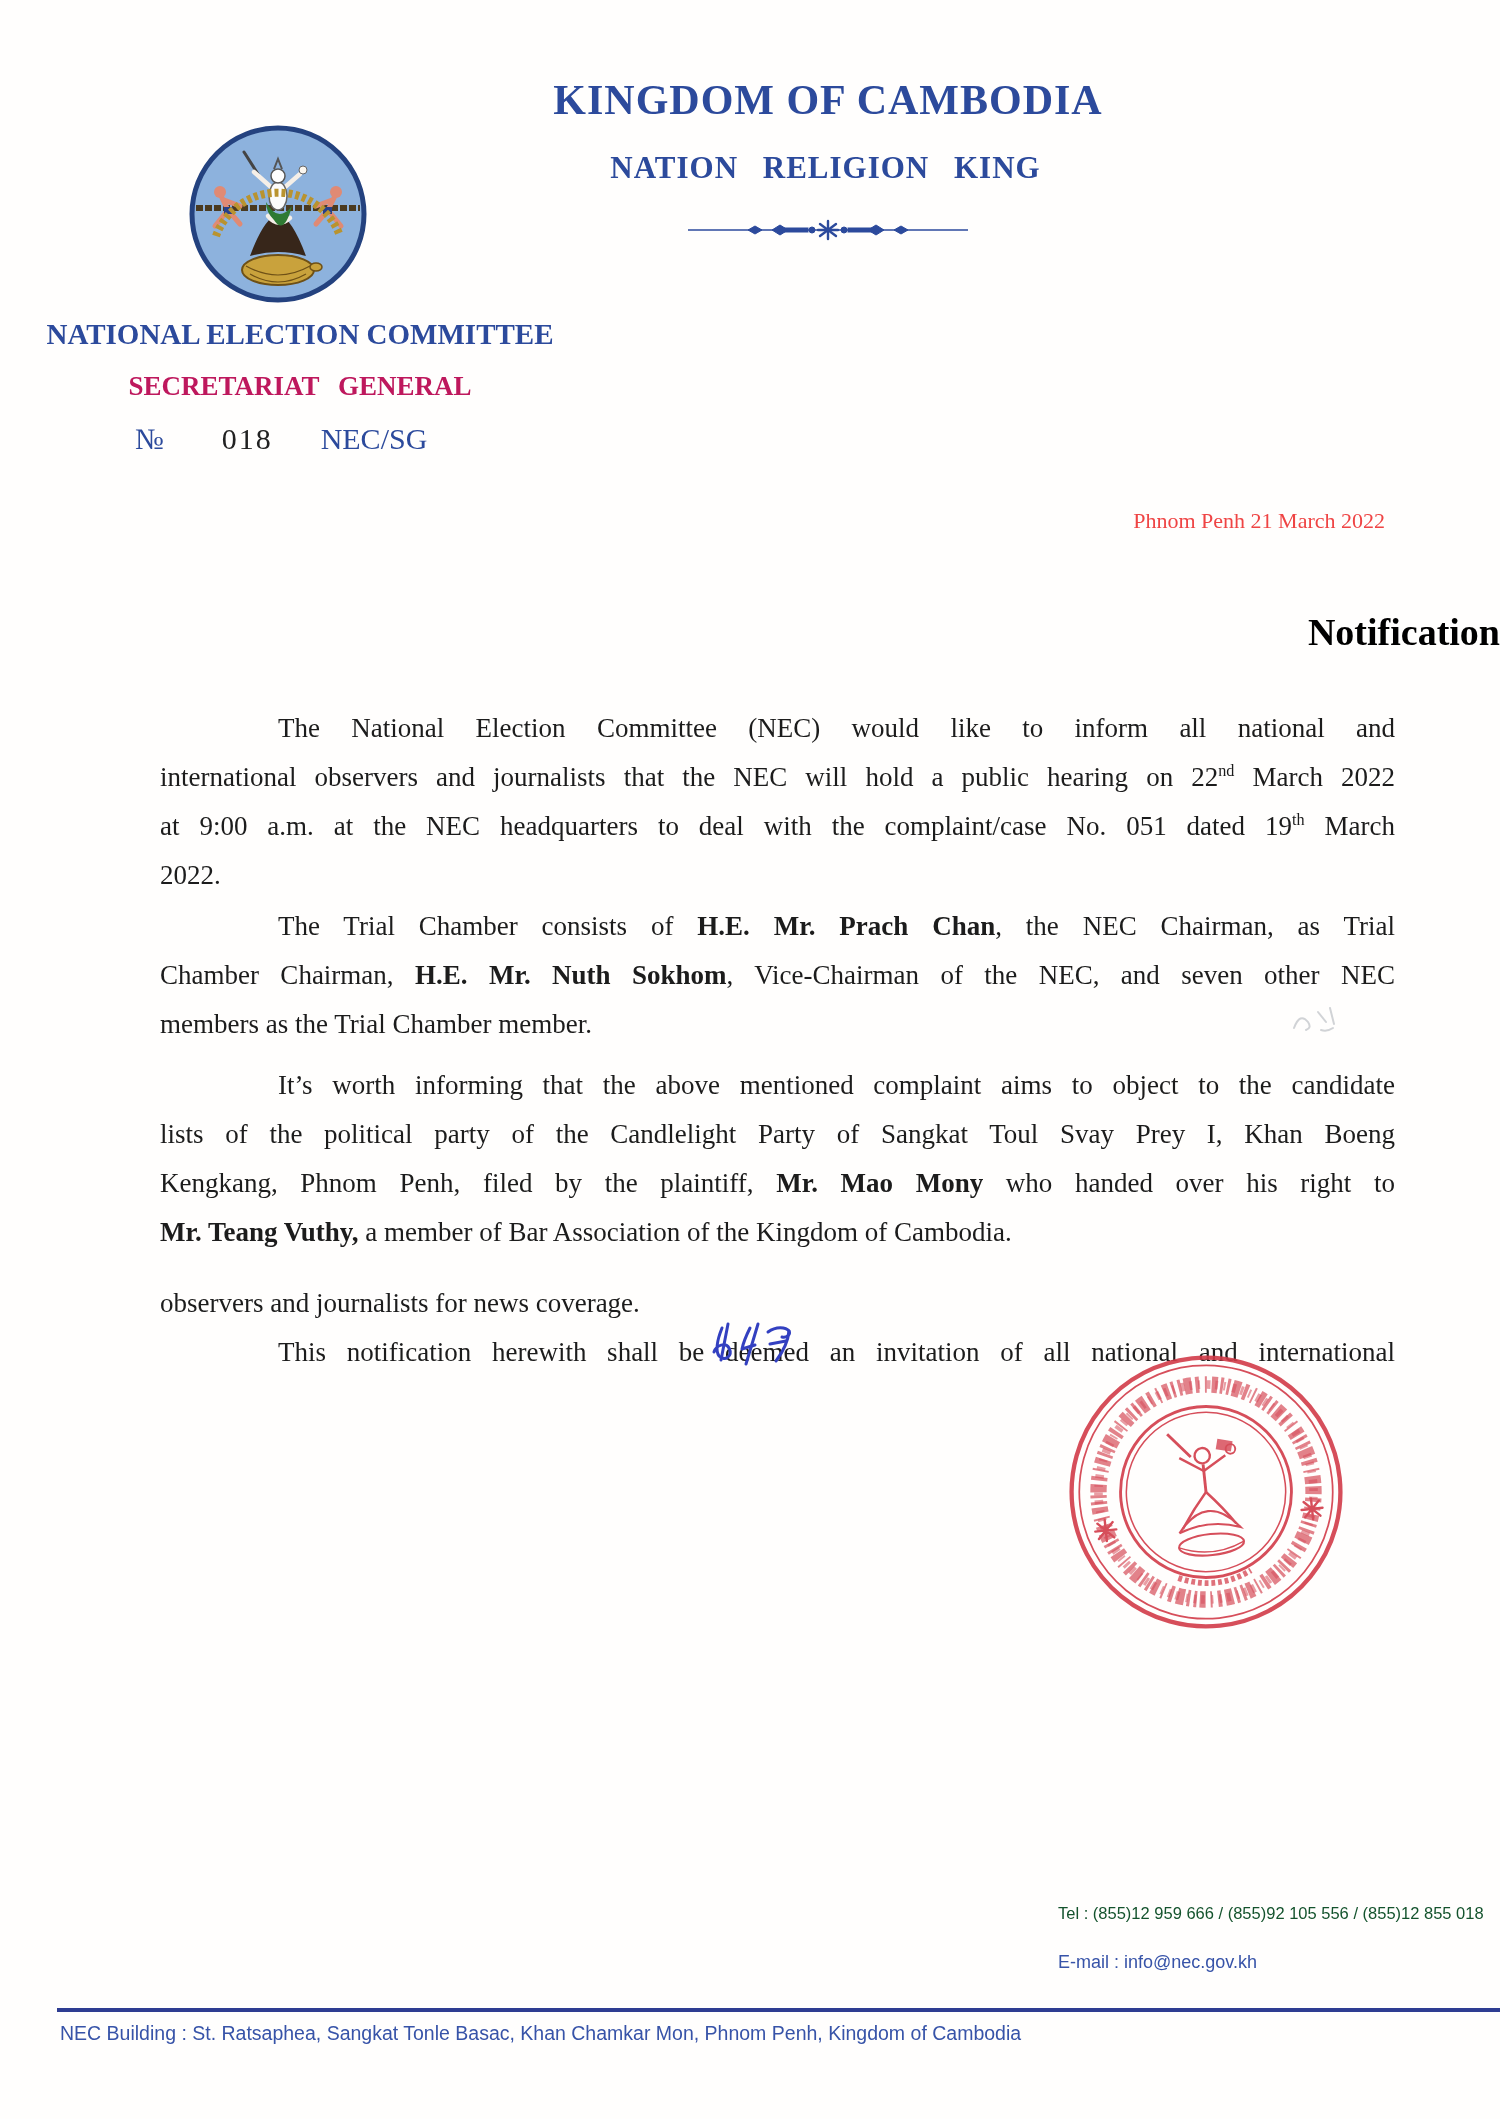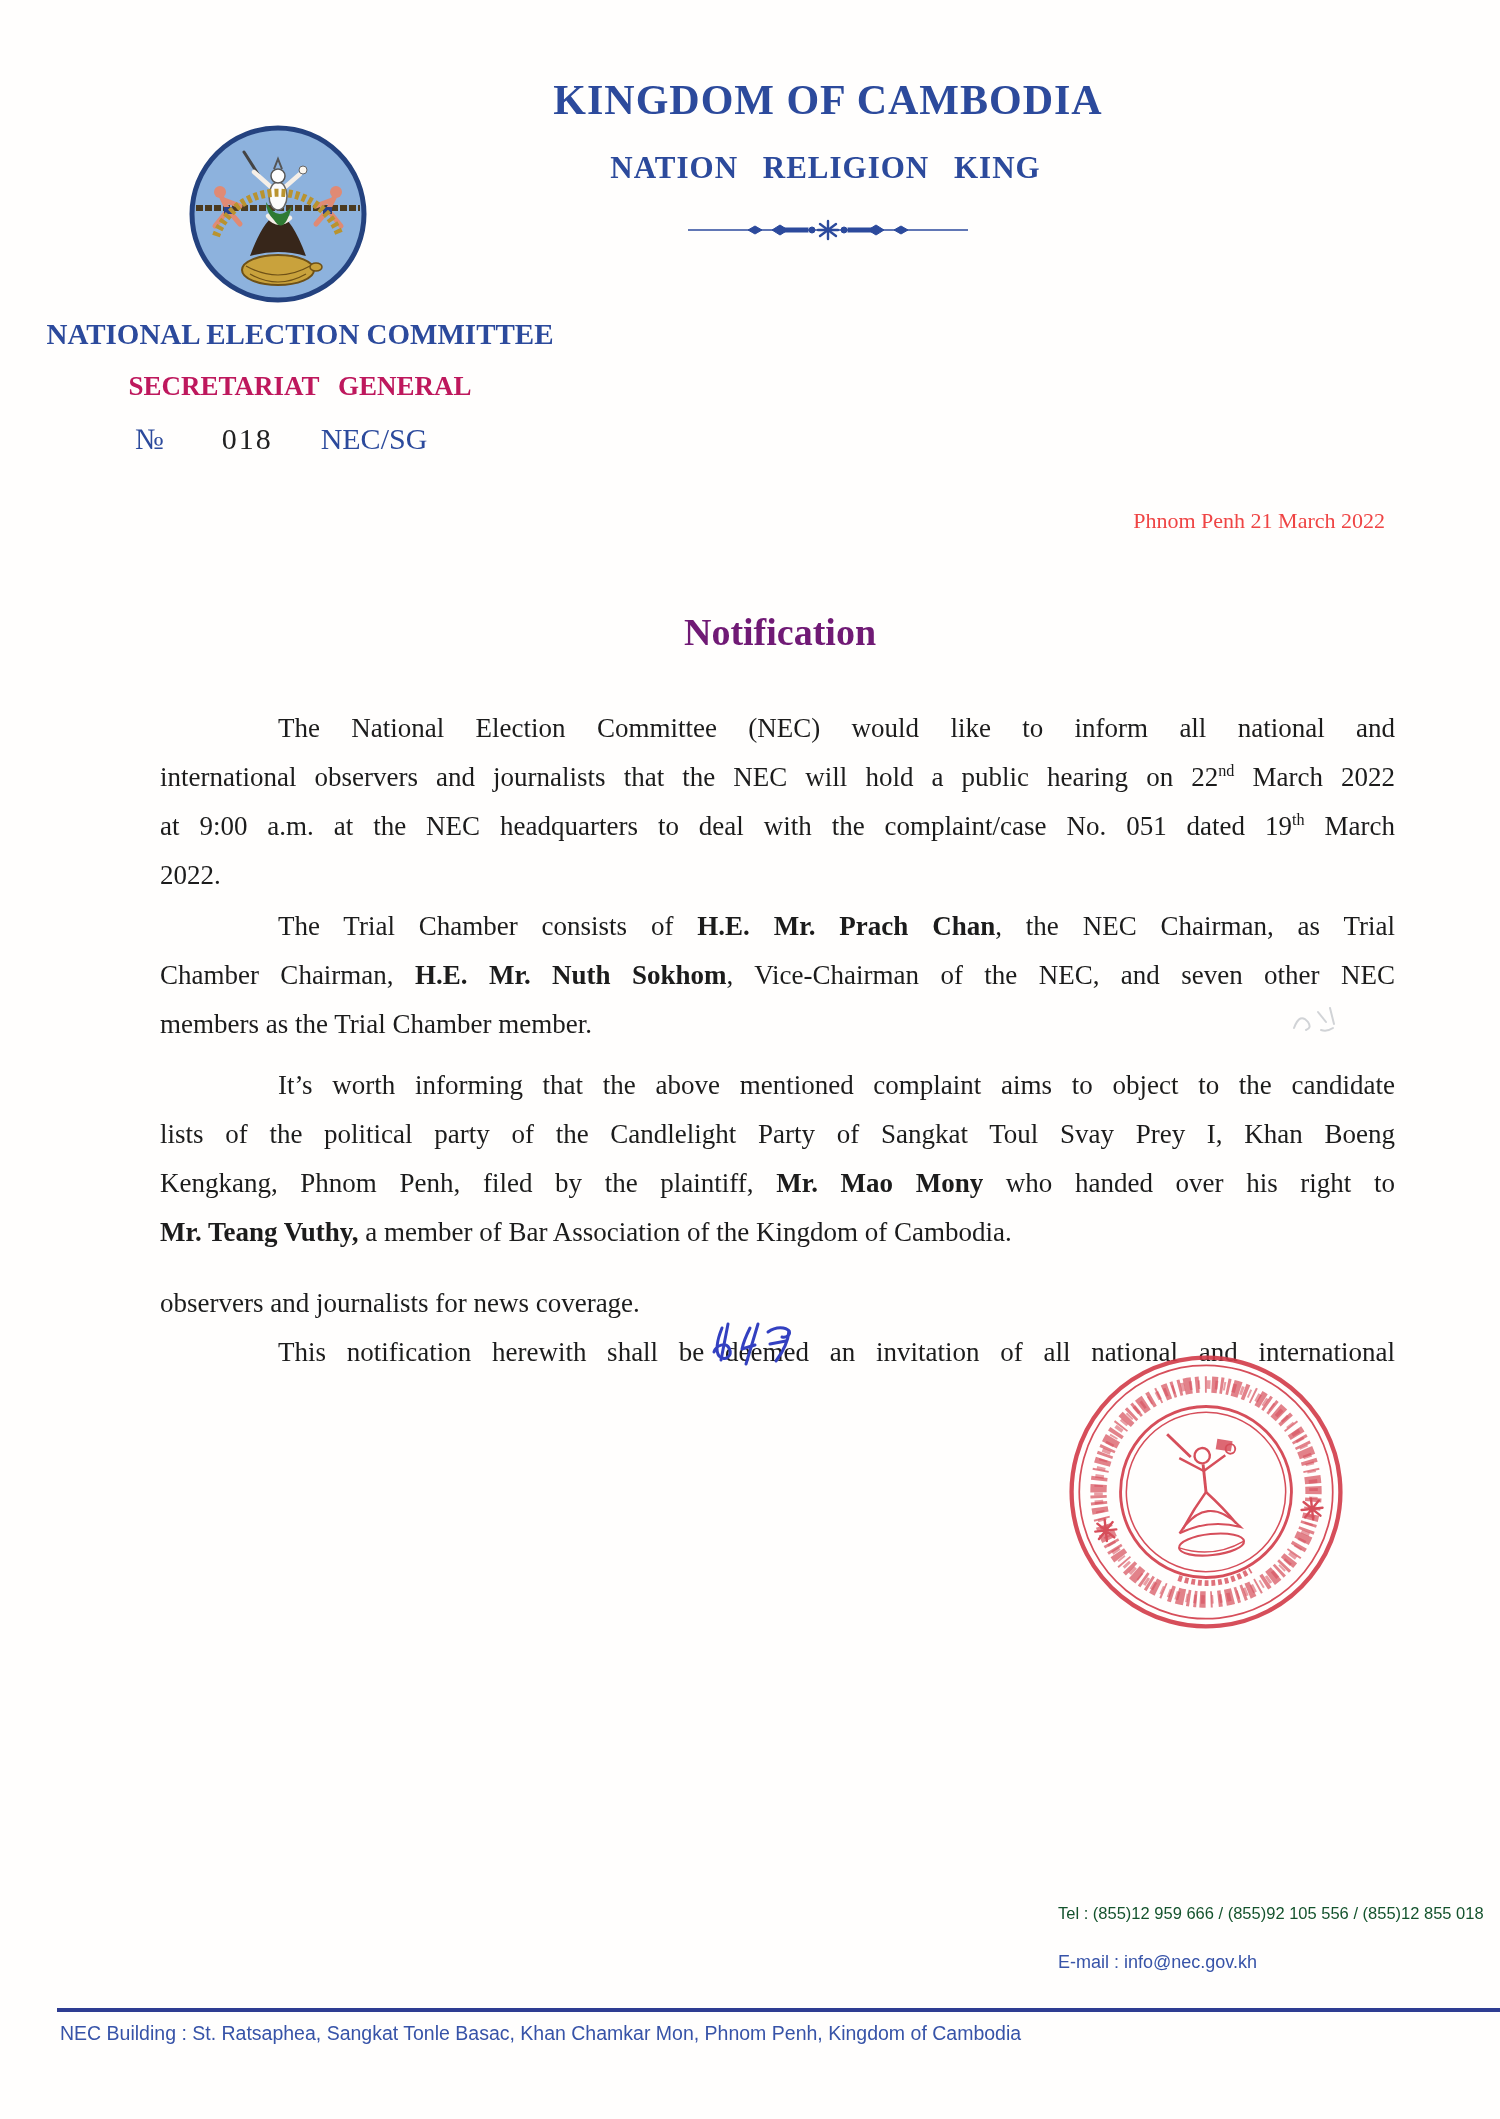--- a/index.html
+++ b/index.html
@@ -32,22 +32,22 @@
     display:flex;align-items:baseline;
   }
   .doc-no .no-value{color:#222;margin-left:58px;letter-spacing:2px;}
   .doc-no .no-suffix{margin-left:48px;}
   
   .dateline{
     position:absolute;top:508px;right:115px;
     font-size:22px;color:#ef4444;
   }
   .doc-title{
-    position:absolute;left:60px;right:0;top:610px;text-align:center;
-    font-size:38px;font-weight:bold;color:#701a75;
+    position:absolute;left:60px;right:0;top:610px;text-align:right;
+    font-size:38px;font-weight:bold;color:#000000;
   }
   
   .body-block{
     position:absolute;left:160px;top:704px;width:1235px;
     font-size:27px;color:#1c1c1c;
   }
   .para{margin:0;}
   .para:nth-child(2){margin-top:2px;}
   .para:nth-child(3){margin-top:12px;}
   .para:nth-child(4){margin-top:22px;}

